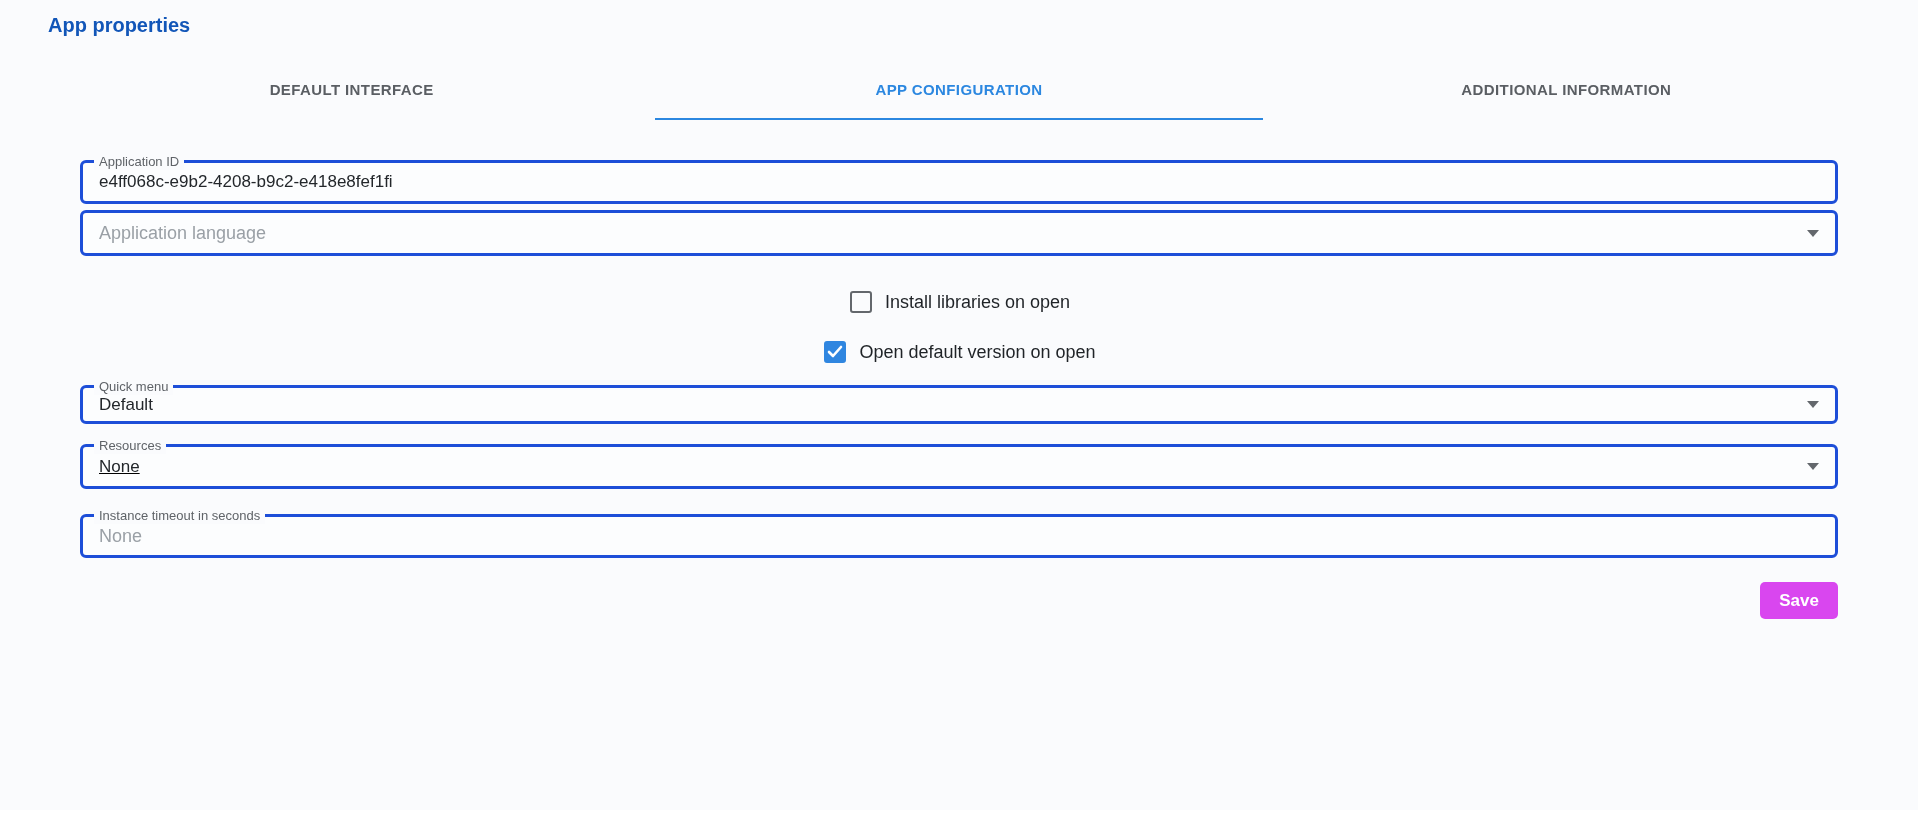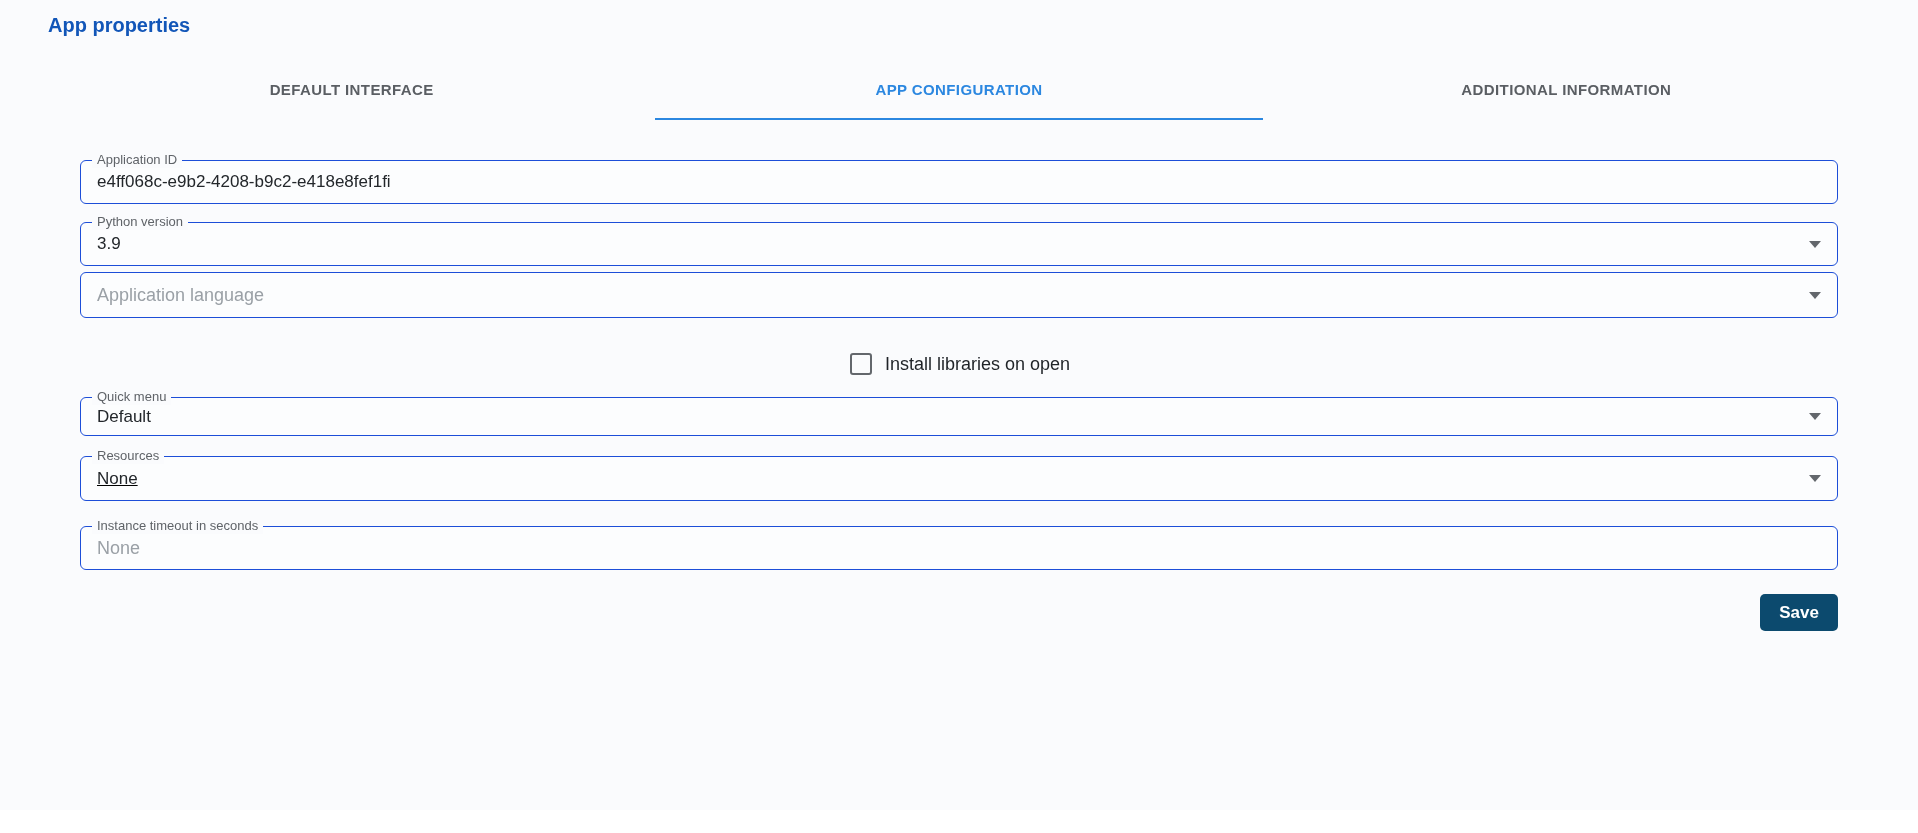--- a/index.html
+++ b/index.html
@@ -19,21 +19,21 @@
     display:flex; align-items:flex-end;
   }
   .tab {
     flex:1 1 0; text-align:center; padding-bottom:20px;
     font-size:15px; font-weight:bold; letter-spacing:0.4px;
     color:#5a5e63; cursor:pointer; border-bottom:2px solid transparent;
   }
   .tab.active { color:#2b87e0; border-bottom-color:#2b87e0; }
   .form { position:absolute; left:80px; top:120px; width:1758px; }
   .field {
-    position:relative; height:44px; border:1px solid #1d4ed8; border-radius:6px;
+    position:relative; height:44px; border:3px solid #1d4ed8; border-radius:6px;
     background:#fcfdfe; display:flex; align-items:center; padding:0 16px;text-align:center;
   }
   .flabel {
     position:absolute; top:-9px; left:11px;
     font-size:13px; color:#5f6368; background:#fafbfd; padding:0 5px;
     line-height:1.2; white-space:nowrap;
   }
   .fvalue { font-size:17px; color:#23272b; }
   .fplaceholder { font-size:18px; color:#9aa0a6; }
   .field.disabled .flabel { color:#a3a8ae; }
@@ -58,21 +58,21 @@
     display:flex; align-items:center; justify-content:center;
   }
   .cblabel { margin-left:13px; font-size:18px; color:#1f2327; }
   .f-defaulttab { margin-top:36px; }
   .f-quickmenu { margin-top:21px; height:39px; }
   .f-resources { margin-top:20px; height:45px;text-decoration:underline; }
   .f-timeout { margin-top:25px; }
   .actions { margin-top:24px; display:flex; justify-content:flex-end; }
   .save-btn {
     min-width:78px; height:37px; border:none; border-radius:5px;
-    background:#0c4a6e; color:#ffffff; font-family:"Liberation Sans", sans-serif;
+    background:#d946ef; color:#ffffff; font-family:"Liberation Sans", sans-serif;
     font-size:17px; font-weight:bold; cursor:pointer; padding:0 18px;
   }
   .bottom-strip { position:absolute; left:0; right:0; bottom:0; height:23px; background:#ffffff; }
 </style>
 </head>
 <body>
 
 <div class="page-title">App properties</div>
 
 <div class="tabbar">
@@ -81,36 +81,39 @@
   <div class="tab">ADDITIONAL INFORMATION</div>
 </div>
 
 <div class="form">
 
   <div class="field f-appid">
     <span class="flabel">Application ID</span>
     <span class="fvalue">e4ff068c-e9b2-4208-b9c2-e418e8fef1fi</span>
   </div>
 
-  <div class="field f-python">
-    <span class="flabel">Python version</span>
-    <span class="fvalue">3.9</span>
-    <span class="arrow"></span>
-  </div>
 
   <div class="field f-lang">
     <span class="fplaceholder">Application language</span>
     <span class="arrow"></span>
   </div>
 
   <div class="cbrow">
     <span class="cbbox"></span>
     <span class="cblabel">Install libraries on open</span>
   </div>
 
+  <div class="cbrow">
+    <span class="cbbox checked">
+      <svg width="16" height="14" viewBox="0 0 16 14">
+        <polyline points="2,7 6,11 14,2" fill="none" stroke="#ffffff" stroke-width="2.6" stroke-linecap="round" stroke-linejoin="round"></polyline>
+      </svg>
+    </span>
+    <span class="cblabel">Open default version on open</span>
+  </div>
 
 
   <div class="field f-quickmenu">
     <span class="flabel">Quick menu</span>
     <span class="fvalue">Default</span>
     <span class="arrow"></span>
   </div>
 
   <div class="field f-resources">
     <span class="flabel">Resources</span>

